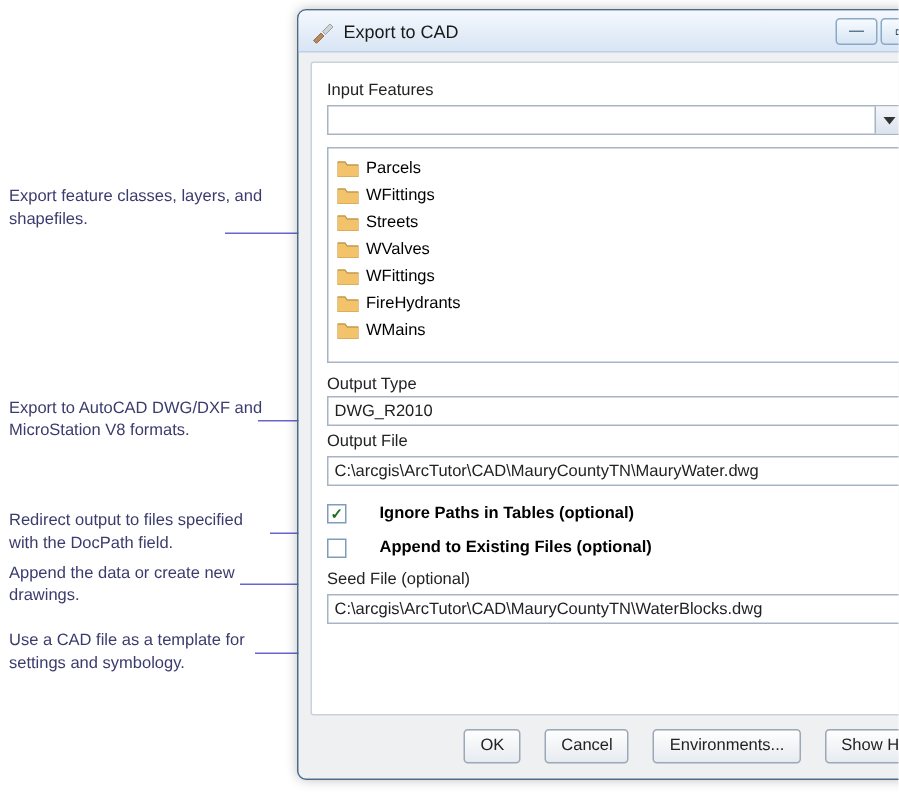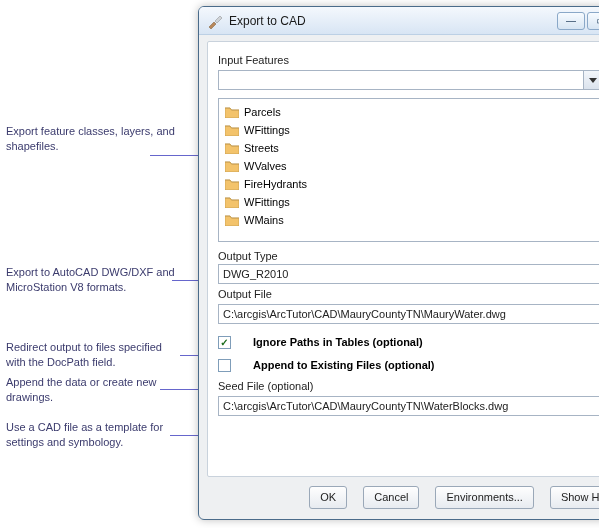--- a/index.html
+++ b/index.html
@@ -228,30 +228,30 @@
             </span>
             <span>WValves</span>
           </div>
           <div class="listitem">
             <span class="fc-icon">
               <svg viewBox="0 0 14 12">
                 <path d="M0 2h5l1.5 2H14v8H0z" fill="#f3c36b" stroke="#c19a4e" stroke-width="0.7"></path>
                 <path d="M0 2h5l1.5 2H14" fill="none" stroke="#c19a4e" stroke-width="0.7"></path>
               </svg>
             </span>
+            <span>WFittings</span>
+          </div>
+          <div class="listitem">
+            <span class="fc-icon">
+              <svg viewBox="0 0 14 12">
+                <path d="M0 2h5l1.5 2H14v8H0z" fill="#f3c36b" stroke="#c19a4e" stroke-width="0.7"></path>
+                <path d="M0 2h5l1.5 2H14" fill="none" stroke="#c19a4e" stroke-width="0.7"></path>
+              </svg>
+            </span>
             <span>FireHydrants</span>
-          </div>
-          <div class="listitem">
-            <span class="fc-icon">
-              <svg viewBox="0 0 14 12">
-                <path d="M0 2h5l1.5 2H14v8H0z" fill="#f3c36b" stroke="#c19a4e" stroke-width="0.7"></path>
-                <path d="M0 2h5l1.5 2H14" fill="none" stroke="#c19a4e" stroke-width="0.7"></path>
-              </svg>
-            </span>
-            <span>WFittings</span>
           </div>
           <div class="listitem">
             <span class="fc-icon">
               <svg viewBox="0 0 14 12">
                 <path d="M0 2h5l1.5 2H14v8H0z" fill="#f3c36b" stroke="#c19a4e" stroke-width="0.7"></path>
                 <path d="M0 2h5l1.5 2H14" fill="none" stroke="#c19a4e" stroke-width="0.7"></path>
               </svg>
             </span>
             <span>WMains</span>
           </div>

